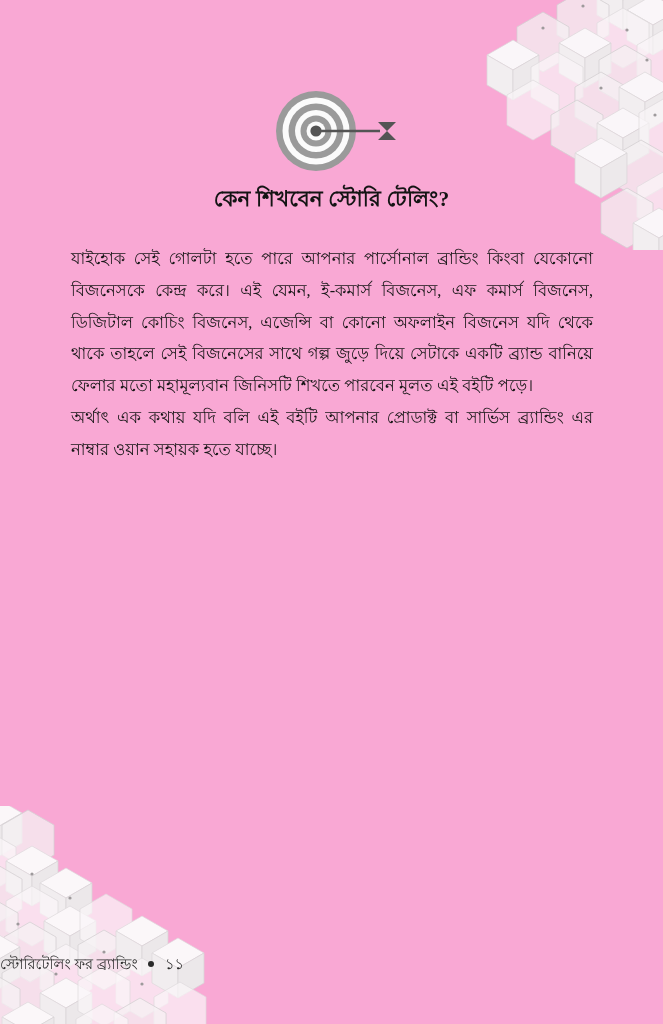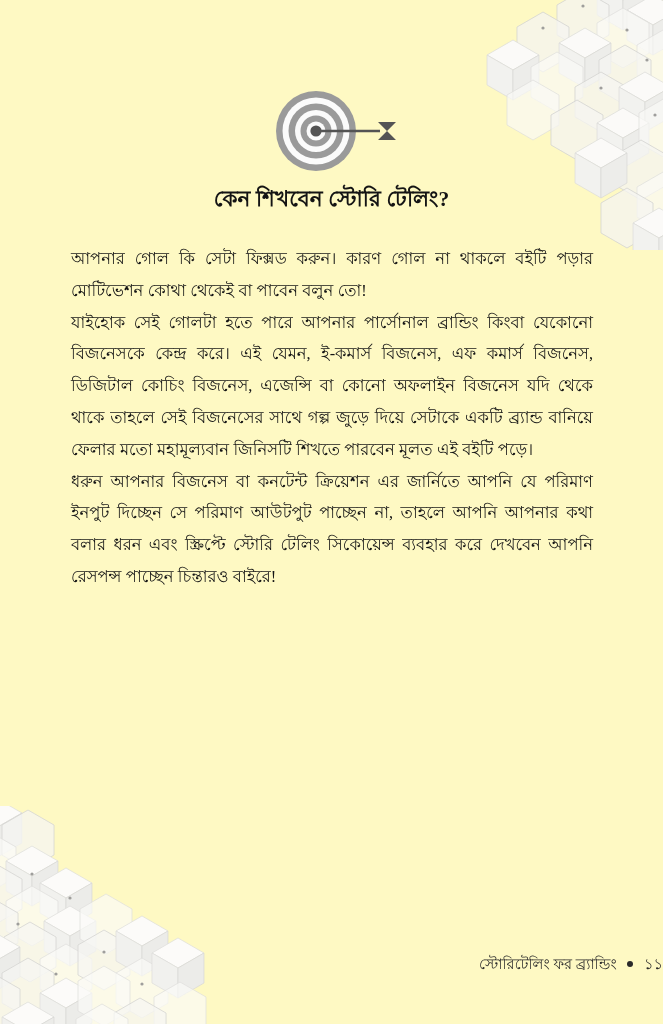--- a/index.html
+++ b/index.html
@@ -12,21 +12,21 @@
     height: 1024px;
     font-family: "Liberation Serif", "DejaVu Serif", serif;
     position: relative;
     overflow: hidden;
   }
 
   #page {
     position: relative;
     width: 663px;
     height: 1024px;
-    background: #fef9c3;
+    background: #f9a8d4;
     overflow: hidden;
   }
 
   
   .hex-deco {
     position: absolute;
     pointer-events: none;
     user-select: none;
   }
   .hex-deco.top-right {
@@ -86,21 +86,21 @@
     word-spacing: 0.2px;
   }
   
 
   
   .page-footer {
     position: absolute;
     bottom: 47px;
     left: 0;
     width: 663px;
-    text-align: right;
+    text-align: left;
     font-size: 14.6px;
     color: #2a2a2a;
     font-weight: normal;
   }
   .page-footer .dot {
     display: inline-block;
     width: 6px;
     height: 6px;
     border-radius: 50%;
     background: #2a2a2a;
@@ -230,23 +230,22 @@
 
       <line x1="48" y1="43" x2="112" y2="43" stroke="#545454" stroke-width="2.4"></line>
 
       <polygon points="110,34 128,34 119,43 128,52 110,52 119,43" fill="#545454"></polygon>
     </svg>
   </div>
 
   <div class="chapter-title">কেন শিখবেন স্টোরি টেলিং?</div>
 
   <div class="body-copy">
-    <p class="para">আপনার গোল কি সেটা ফিক্সড করুন। কারণ গোল না থাকলে বইটি পড়ার মোটিভেশন কোথা থেকেই বা পাবেন বলুন তো!</p>
     <p class="para">যাইহোক সেই গোলটা হতে পারে আপনার পার্সোনাল ব্রান্ডিং কিংবা যেকোনো বিজনেসকে কেন্দ্র করে। এই যেমন, ই-কমার্স বিজনেস, এফ কমার্স বিজনেস, ডিজিটাল কোচিং বিজনেস, এজেন্সি বা কোনো অফলাইন বিজনেস যদি থেকে থাকে তাহলে সেই বিজনেসের সাথে গল্প জুড়ে দিয়ে সেটাকে একটি ব্র্যান্ড বানিয়ে ফেলার মতো মহামূল্যবান জিনিসটি শিখতে পারবেন মূলত এই বইটি পড়ে।</p>
-    <p class="para">ধরুন আপনার বিজনেস বা কনটেন্ট ক্রিয়েশন এর জার্নিতে আপনি যে পরিমাণ ইনপুট দিচ্ছেন সে পরিমাণ আউটপুট পাচ্ছেন না, তাহলে আপনি আপনার কথা বলার ধরন এবং স্ক্রিপ্টে স্টোরি টেলিং সিকোয়েন্স ব্যবহার করে দেখবেন আপনি রেসপন্স পাচ্ছেন চিন্তারও বাইরে!</p>
+    <p class="para">অর্থাৎ এক কথায় যদি বলি এই বইটি আপনার প্রোডাক্ট বা সার্ভিস ব্র্যান্ডিং এর নাম্বার ওয়ান সহায়ক হতে যাচ্ছে।</p>
   </div>
 
   <div class="page-footer">
     <span class="footer-label">স্টোরিটেলিং ফর ব্র্যান্ডিং</span>
     <span class="dot"></span>
     <span class="footer-pageno">১১</span>
   </div>
 
 </div>
 

